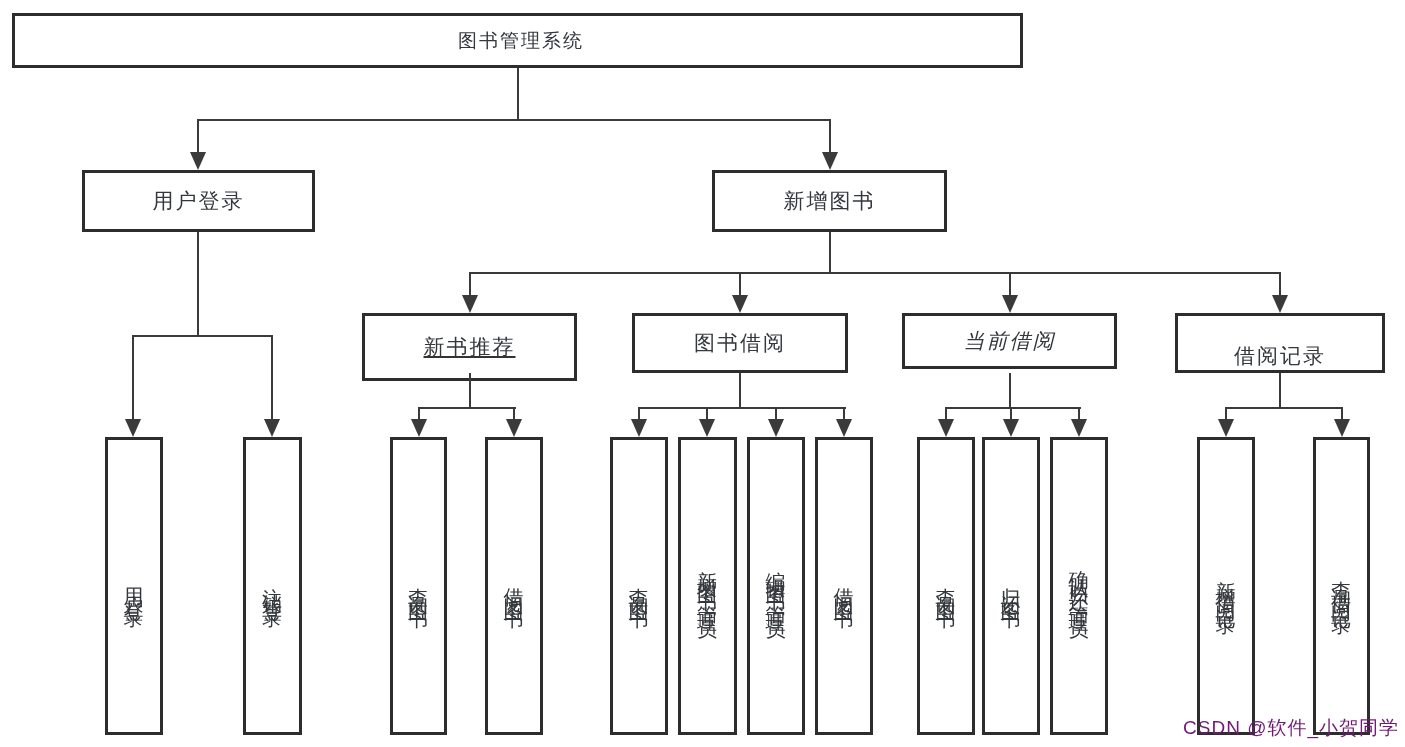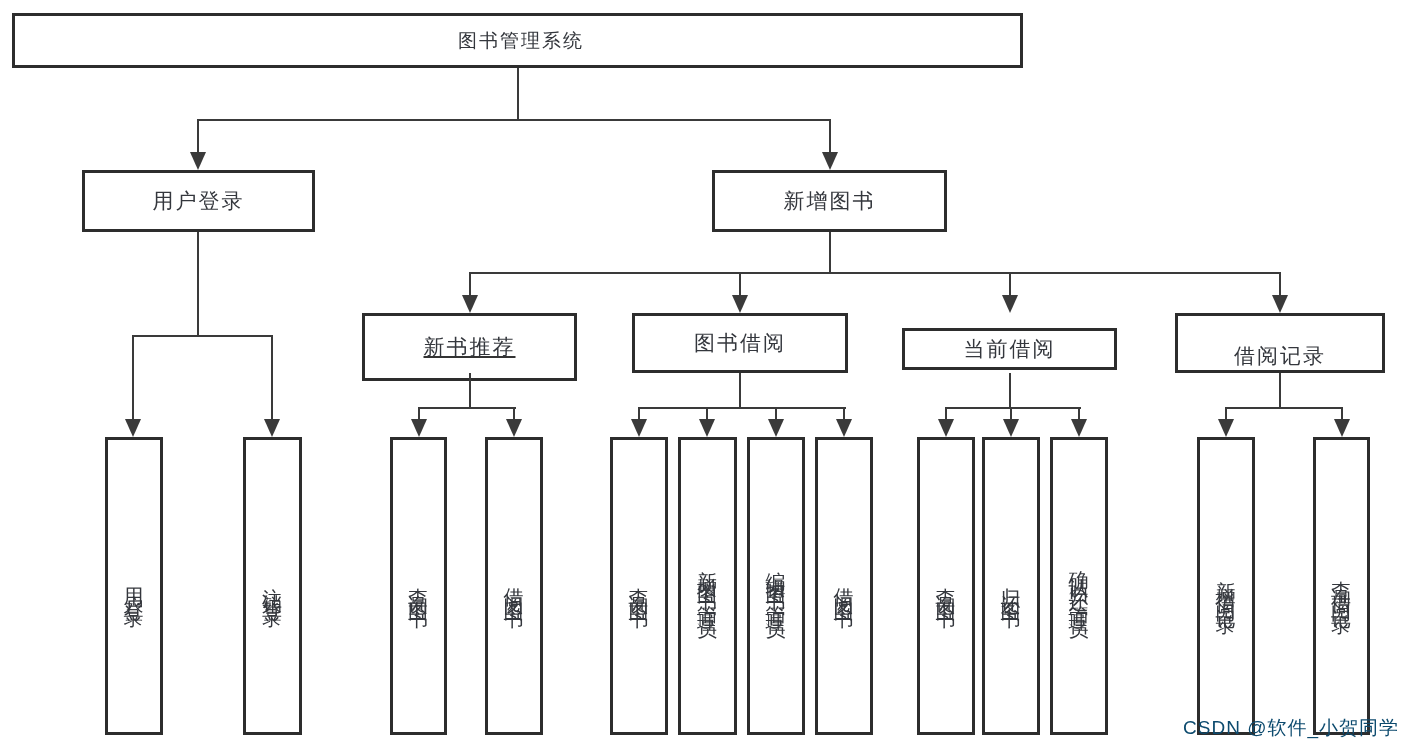--- a/index.html
+++ b/index.html
@@ -8,21 +8,21 @@
   .box{position:absolute;box-sizing:border-box;border:3px solid #2d2d2d;background:#fff;
        display:flex;align-items:center;justify-content:center;text-align:center;}
   .hlabel{font-size:21px;letter-spacing:2px;color:#34373d;}
   .root .hlabel{font-size:19px;margin-left:7px;}
   .vlabel{writing-mode:vertical-rl;text-orientation:mixed;font-size:20px;
           letter-spacing:7px;line-height:1.1;color:#34373d;white-space:nowrap;}
   .line{position:absolute;background:#3a3a3a;}
   .arrow{position:absolute;width:0;height:0;
          border-left:8px solid transparent;border-right:8px solid transparent;
          border-top:18px solid #3a3a3a;}
-  .watermark{position:absolute;right:6px;bottom:6px;font-size:19px;color:#0c4a6e;letter-spacing:1px;}
+  .watermark{position:absolute;right:6px;bottom:6px;font-size:19px;color:#701a75;letter-spacing:1px;}
 </style>
 </head>
 <body>
 
 <div id="stage">
 
   <div class="box root" style="left:12px;top:13px;width:1011px;height:55px;">
     <span class="hlabel">图书管理系统</span>
   </div>
 
@@ -57,21 +57,21 @@
   <div class="arrow" style="left:1002px;top:295px;"></div>
   <div class="line" style="left:1279px;top:272px;width:2px;height:25px;"></div>
   <div class="arrow" style="left:1272px;top:295px;"></div>
 
   <div class="box" style="left:362px;top:313px;width:215px;height:68px;text-decoration:underline;">
     <span class="hlabel">新书推荐</span>
   </div>
   <div class="box" style="left:632px;top:313px;width:216px;height:60px;">
     <span class="hlabel">图书借阅</span>
   </div>
-  <div class="box" style="left:902px;top:328px;width:215px;height:42px;">
+  <div class="box" style="left:902px;top:313px;width:215px;height:56px;font-style:italic;">
     <span class="hlabel">当前借阅</span>
   </div>
   <div class="box" style="left:1175px;top:313px;width:210px;height:60px;align-items:flex-end;">
     <span class="hlabel">借阅记录</span>
   </div>
 
   <div class="line" style="left:469px;top:373px;width:2px;height:36px;"></div>
   <div class="line" style="left:418px;top:407px;width:98px;height:2px;"></div>
   <div class="line" style="left:418px;top:407px;width:2px;height:14px;"></div>
   <div class="arrow" style="left:411px;top:419px;"></div>

